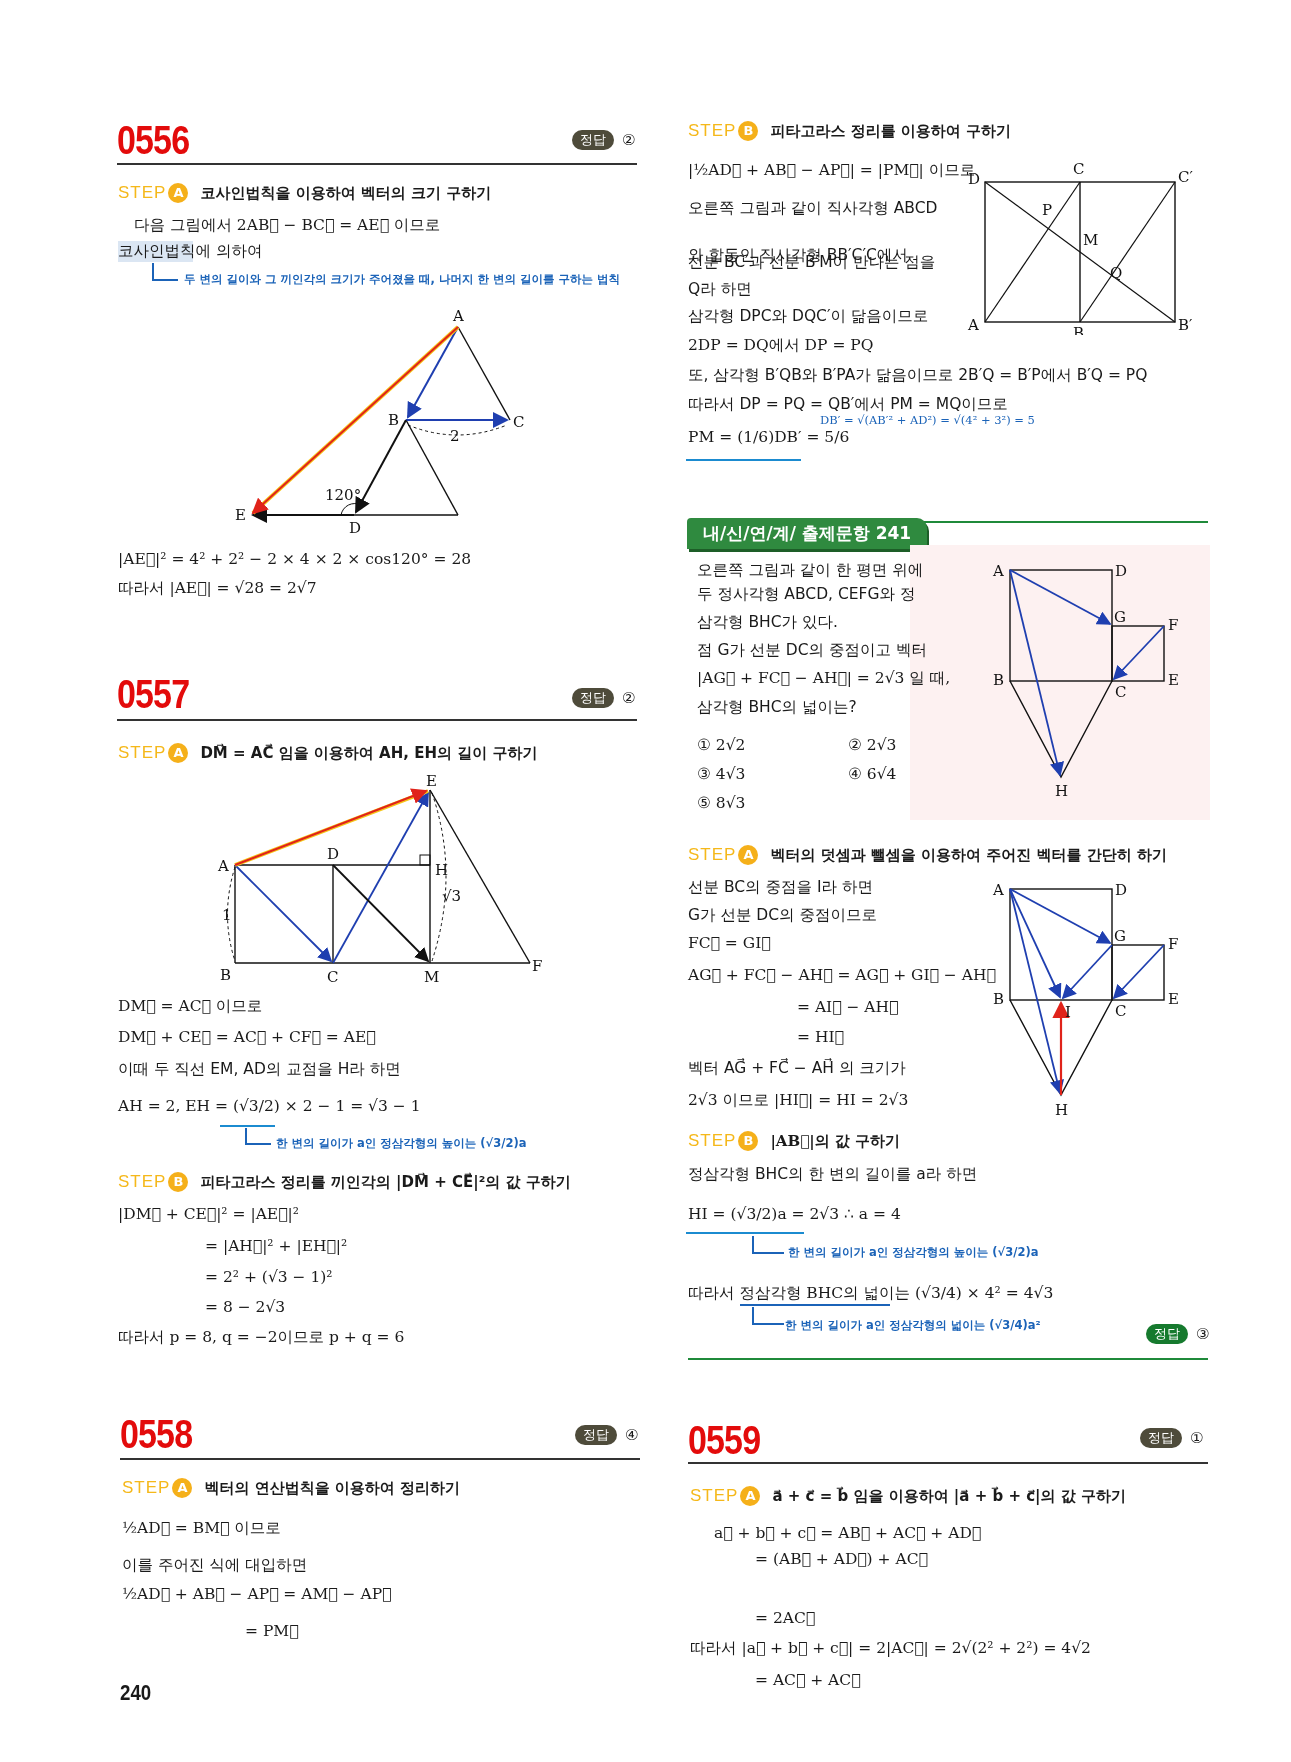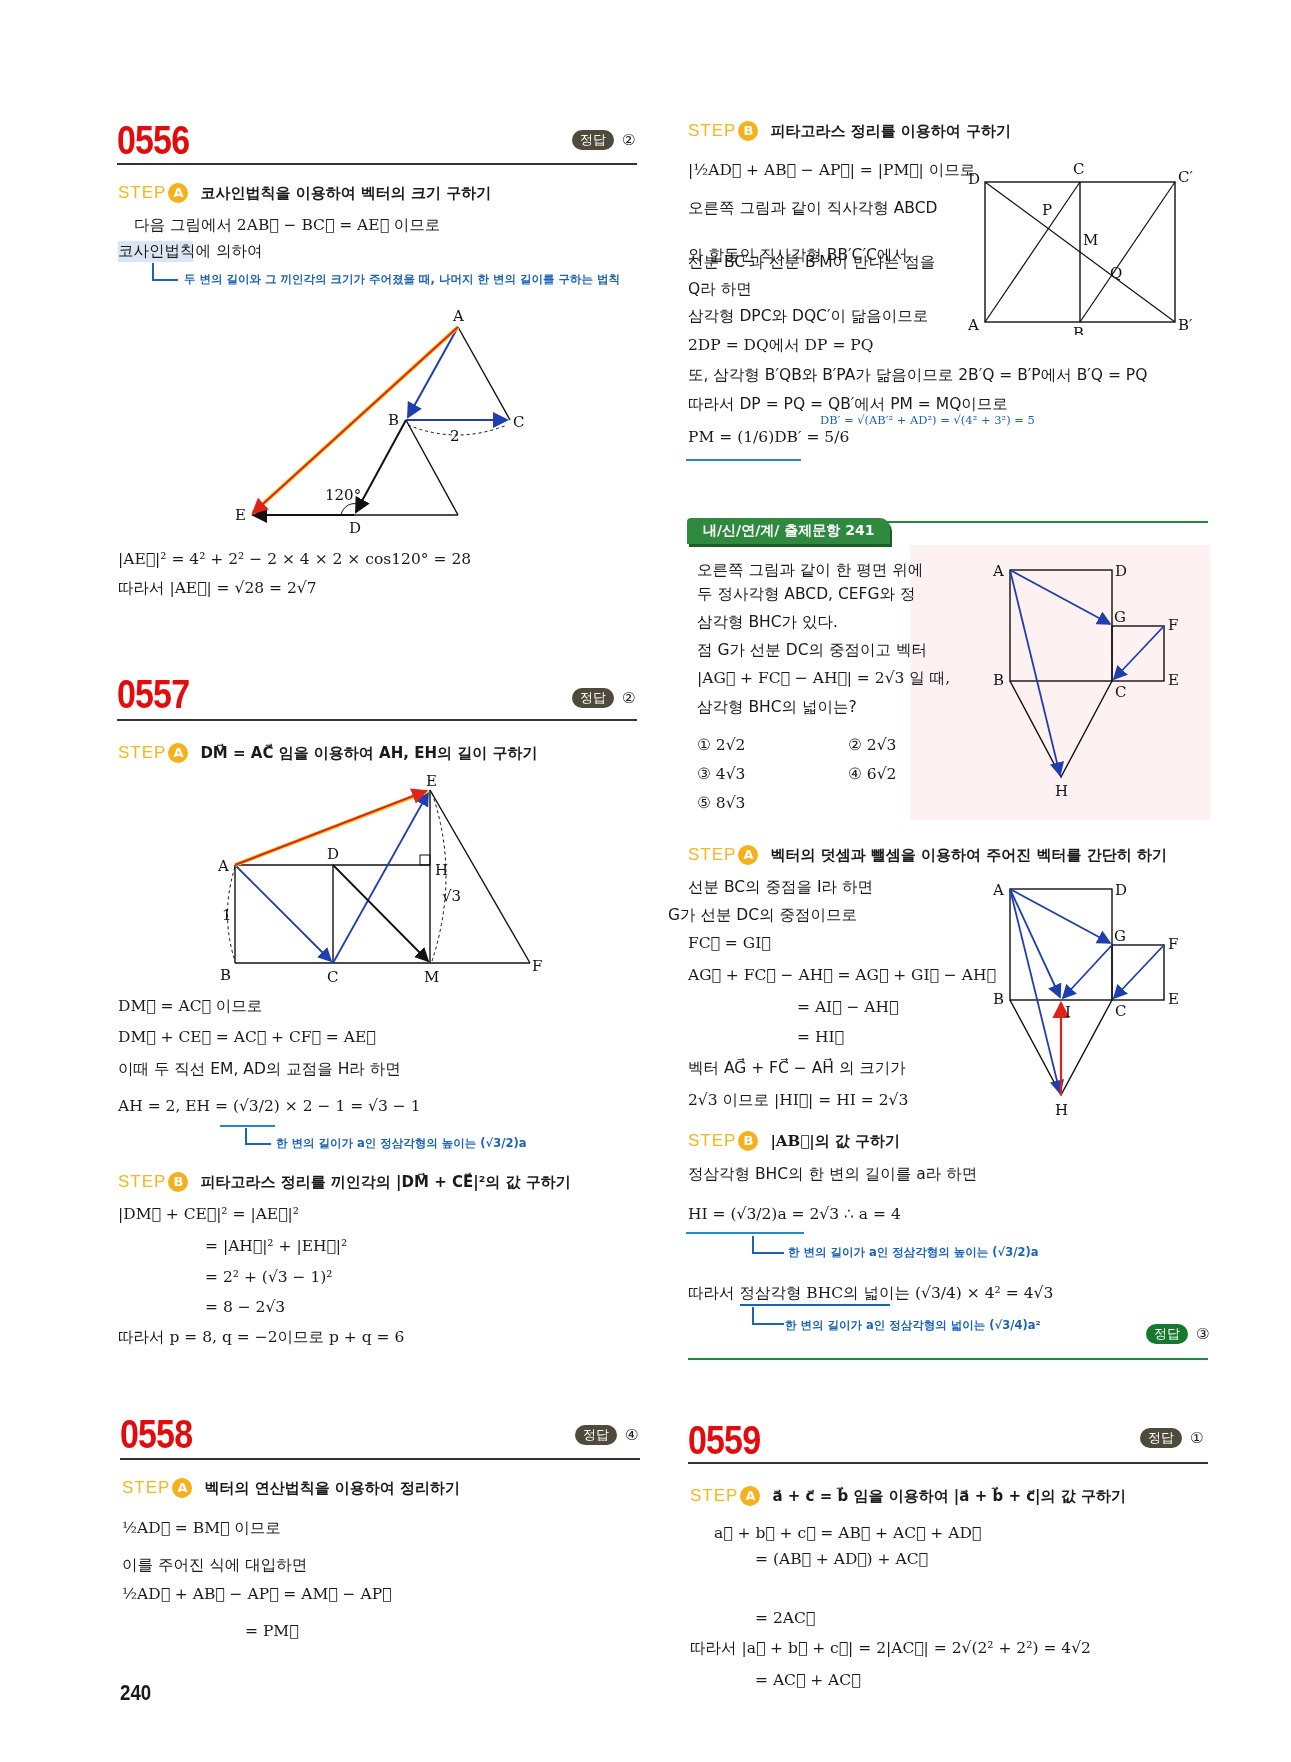--- a/index.html
+++ b/index.html
@@ -14,21 +14,21 @@
   .rule { position:absolute; height:2px; background:#333; }
   .rule.green { background:#1f8a3a; }
   .step { position:absolute; display:flex; align-items:center; font-size:15px; font-weight:bold; }
   .step .lbl { color:#f5b81a; font-family:"Liberation Sans", sans-serif; font-weight:normal; font-size:17px; letter-spacing:1px; }
   .step .circ { display:inline-block; width:20px; height:20px; border-radius:50%; background:#f5b01a; color:#fff;
                 font-size:13px; text-align:center; line-height:20px; margin-left:2px; margin-right:12px; font-weight:bold; }
   .line { position:absolute; font-size:15.5px; white-space:nowrap; }
   .note { position:absolute; font-size:11.5px; color:#1b63b8; font-weight:bold; white-space:nowrap; }
   .bracket { position:absolute; border-left:2px solid #1b63b8; border-bottom:2px solid #1b63b8; }
   .uline { position:absolute; height:2px; background:#1b8bd0; }
-  .banner { position:absolute; background:#2f8a3f; color:#fff; font-size:14px; font-weight:bold; padding:4px 16px;
+  .banner { position:absolute; background:#2f8a3f; color:#fff; font-size:17px; font-weight:bold; padding:4px 16px;
             border-radius:4px 10px 0 0; box-shadow:2px 3px 0 #1d5e28; }
   .pagenum { position:absolute; font-family:"Liberation Sans", sans-serif; font-weight:bold; font-size:22px; transform:scaleX(0.85); transform-origin:left; }
   svg text { font-family:"DejaVu Serif", serif; font-size:15px; fill:#111; }
   .bgpink { position:absolute; background:#fdf1f1; }
 </style>
 </head>
 <body>
 
 <div class="qnum" style="left:117px;top:118px;">0556</div>
 <div class="ans" style="left:572px;top:130px;">
@@ -213,21 +213,21 @@
 <div class="line" style="left:697px;top:560px;">오른쪽 그림과 같이 한 평면 위에</div>
 <div class="line" style="left:697px;top:584px;">두 정사각형 ABCD, CEFG와 정</div>
 <div class="line" style="left:697px;top:612px;">삼각형 BHC가 있다.</div>
 <div class="line" style="left:697px;top:640px;">점 G가 선분 DC의 중점이고 벡터</div>
 <div class="line serif" style="left:697px;top:668px;">|AG⃗ + FC⃗ − AH⃗| = 2√3 일 때,</div>
 <div class="line" style="left:697px;top:697px;">삼각형 BHC의 넓이는?</div>
 
 <div class="line serif" style="left:697px;top:736px;">① 2√2</div>
 <div class="line serif" style="left:848px;top:736px;">② 2√3</div>
 <div class="line serif" style="left:697px;top:765px;">③ 4√3</div>
-<div class="line serif" style="left:848px;top:765px;">④ 6√2</div>
+<div class="line serif" style="left:848px;top:765px;">④ 6√4</div>
 <div class="line serif" style="left:697px;top:794px;">⑤ 8√3</div>
 
 <svg style="position:absolute;left:985px;top:560px;" width="220" height="245" viewBox="0 0 220 245">
   <defs>
       <marker id="b3" markerWidth="8" markerHeight="8" refX="7" refY="4" orient="auto">
         <path d="M0,0 L8,4 L0,8 z" fill="#1f3fb0"></path>
       </marker>
     </defs>
   <rect x="25" y="10" width="102" height="111" fill="none" stroke="#111" stroke-width="1.4"></rect>
   <rect x="127" y="66" width="52" height="55" fill="none" stroke="#111" stroke-width="1.4"></rect>
@@ -244,21 +244,21 @@
   <text x="183" y="125">E</text>
     <text x="70" y="236">H</text>
 </svg>
 
 <div class="step" style="left:688px;top:845px;">
   <span class="lbl">STEP</span>
   <span class="circ">A</span>
   <span>벡터의 덧셈과 뺄셈을 이용하여 주어진 벡터를 간단히 하기</span>
 </div>
 <div class="line" style="left:688px;top:877px;">선분 BC의 중점을 I라 하면</div>
-<div class="line" style="left:668px;top:905px;">G가 선분 DC의 중점이므로</div>
+<div class="line" style="left:688px;top:905px;">G가 선분 DC의 중점이므로</div>
 <div class="line serif" style="left:688px;top:934px;">FC⃗ = GI⃗</div>
 <div class="line serif" style="left:688px;top:966px;">AG⃗ + FC⃗ − AH⃗ = AG⃗ + GI⃗ − AH⃗</div>
 <div class="line serif" style="left:797px;top:998px;">= AI⃗ − AH⃗</div>
 <div class="line serif" style="left:797px;top:1028px;">= HI⃗</div>
 <div class="line" style="left:688px;top:1058px;">벡터 AG⃗ + FC⃗ − AH⃗ 의 크기가</div>
 <div class="line serif" style="left:688px;top:1090px;">2√3 이므로 |HI⃗| = HI = 2√3</div>
 
 <svg style="position:absolute;left:985px;top:875px;" width="220" height="240" viewBox="0 0 220 240">
   <defs>
     <marker id="b4" markerWidth="8" markerHeight="8" refX="7" refY="4" orient="auto">

